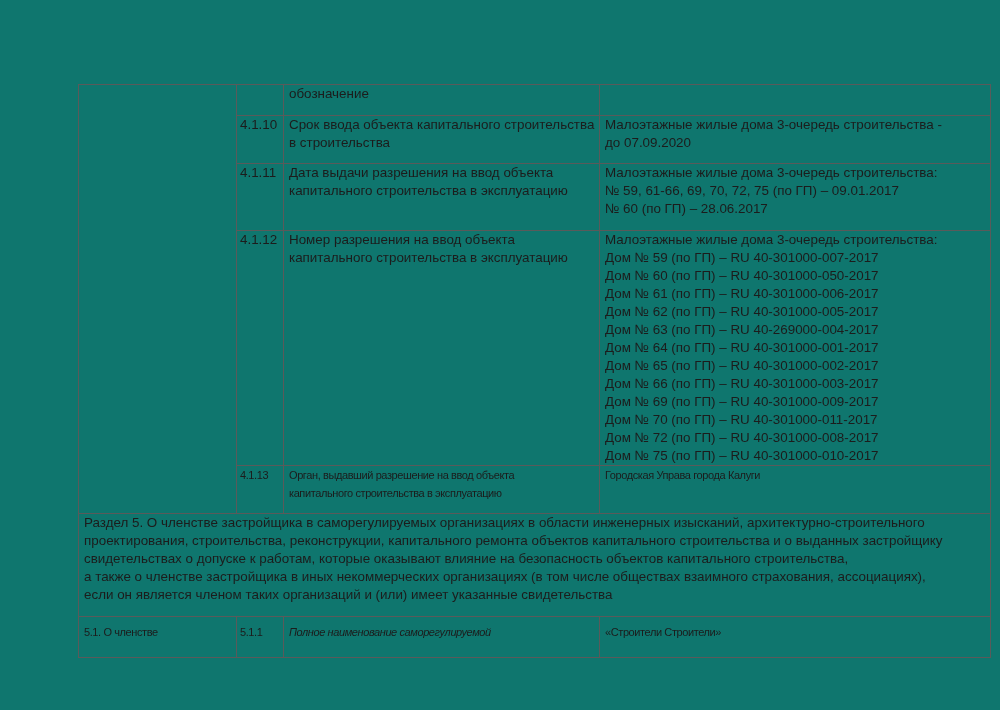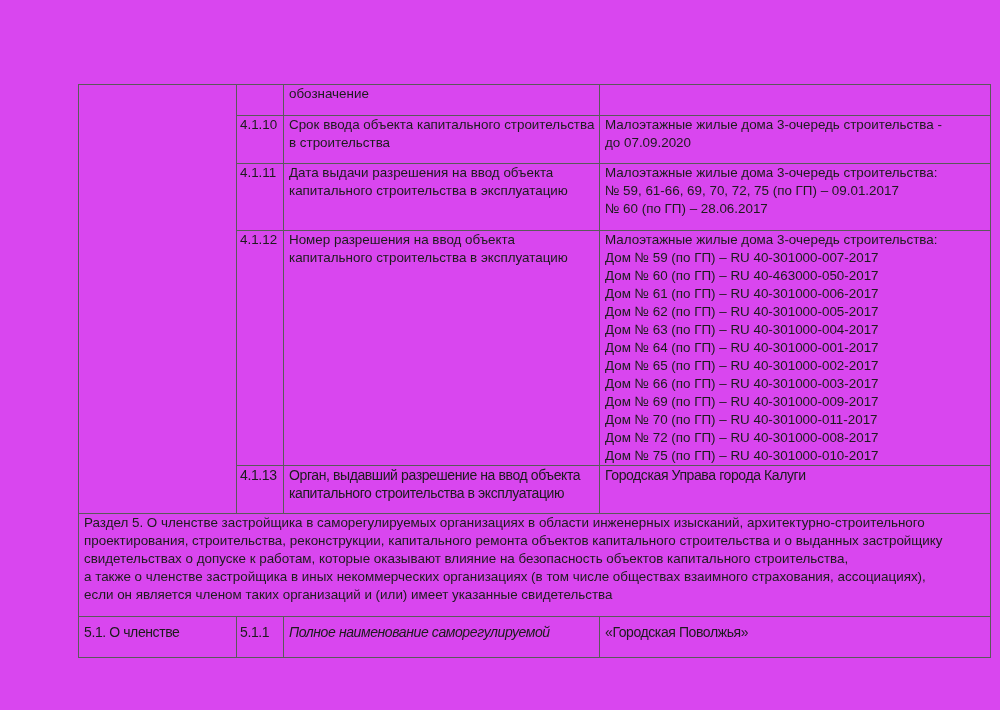--- a/index.html
+++ b/index.html
@@ -12,21 +12,21 @@
   }
   body {
     position: relative;
     font-family: "Liberation Sans", "DejaVu Sans", sans-serif;
     color: #1c1c1c;
   }
   .page {
     position: absolute;
     left: 0; top: 0;
     width: 1000px; height: 710px;
-    background: #d946ef;
+    background: #0f766e;
   }
   table.doc-table {
     position: absolute;
     left: 78px;
     top: 84px;
     width: 912px;
     border-collapse: collapse;
     table-layout: fixed;
     font-size: 13.4px;
     line-height: 18px;
@@ -42,21 +42,21 @@
   col.c4 { width: 391px; }
   .num { white-space: nowrap; padding-left: 3px !important; padding-right: 2px !important; margin-left: 16px; }
   .row-cont td { padding-top: 6px; padding-bottom: 4px; }
   .row-41210 td, .row-4111 td { padding-top: 7px; }
   .line { display: block; white-space: nowrap; }
   .section td {
     text-align: left;
     padding: 6px 10px 5px 10px;
     line-height: 18px;
   }
-  .cond { font-size: 14px; letter-spacing: -0.4px; }
+  .cond { font-size: 11px; letter-spacing: -0.4px; }
 </style>
 </head>
 <body>
 
 <div class="page">
   <table class="doc-table">
     <colgroup>
       <col class="c1">
         <col class="c2">
         <col class="c3">
@@ -102,24 +102,24 @@
 
       <tr class="row-41210" style="height:177px;">
         <td class="num">4.1.12</td>
         <td>
           <span class="line">Номер разрешения на ввод объекта</span>
           <span class="line">капитального строительства в эксплуатацию</span>
         </td>
         <td>
           <span class="line">Малоэтажные жилые дома 3-очередь строительства:</span>
           <span class="line">Дом № 59 (по ГП) – RU 40-301000-007-2017</span>
-          <span class="line">Дом № 60 (по ГП) – RU 40-463000-050-2017</span>
+          <span class="line">Дом № 60 (по ГП) – RU 40-301000-050-2017</span>
           <span class="line">Дом № 61 (по ГП) – RU 40-301000-006-2017</span>
           <span class="line">Дом № 62 (по ГП) – RU 40-301000-005-2017</span>
-          <span class="line">Дом № 63 (по ГП) – RU 40-301000-004-2017</span>
+          <span class="line">Дом № 63 (по ГП) – RU 40-269000-004-2017</span>
           <span class="line">Дом № 64 (по ГП) – RU 40-301000-001-2017</span>
           <span class="line">Дом № 65 (по ГП) – RU 40-301000-002-2017</span>
           <span class="line">Дом № 66 (по ГП) – RU 40-301000-003-2017</span>
           <span class="line">Дом № 69 (по ГП) – RU 40-301000-009-2017</span>
           <span class="line">Дом № 70 (по ГП) – RU 40-301000-011-2017</span>
           <span class="line">Дом № 72 (по ГП) – RU 40-301000-008-2017</span>
           <span class="line">Дом № 75 (по ГП) – RU 40-301000-010-2017</span>
         </td>
       </tr>
 
@@ -141,17 +141,17 @@
           <span class="line">свидетельствах о допуске к работам, которые оказывают влияние на безопасность объектов капитального строительства,</span>
           <span class="line">а также о членстве застройщика в иных некоммерческих организациях (в том числе обществах взаимного страхования, ассоциациях),</span>
           <span class="line">если он является членом таких организаций и (или) имеет указанные свидетельства</span>
         </td>
       </tr>
 
       <tr class="cond" style="height:41px;">
         <td style="padding-top:6px;">5.1. О членстве</td>
         <td class="num" style="padding-top:6px;">5.1.1</td>
         <td style="padding-top:6px;font-style:italic;">Полное наименование саморегулируемой</td>
-        <td style="padding-top:6px;">«Городская Поволжья»</td>
+        <td style="padding-top:6px;">«Строители Строители»</td>
       </tr>
     </tbody>
   </table>
 </div>
 
 </body></html>

